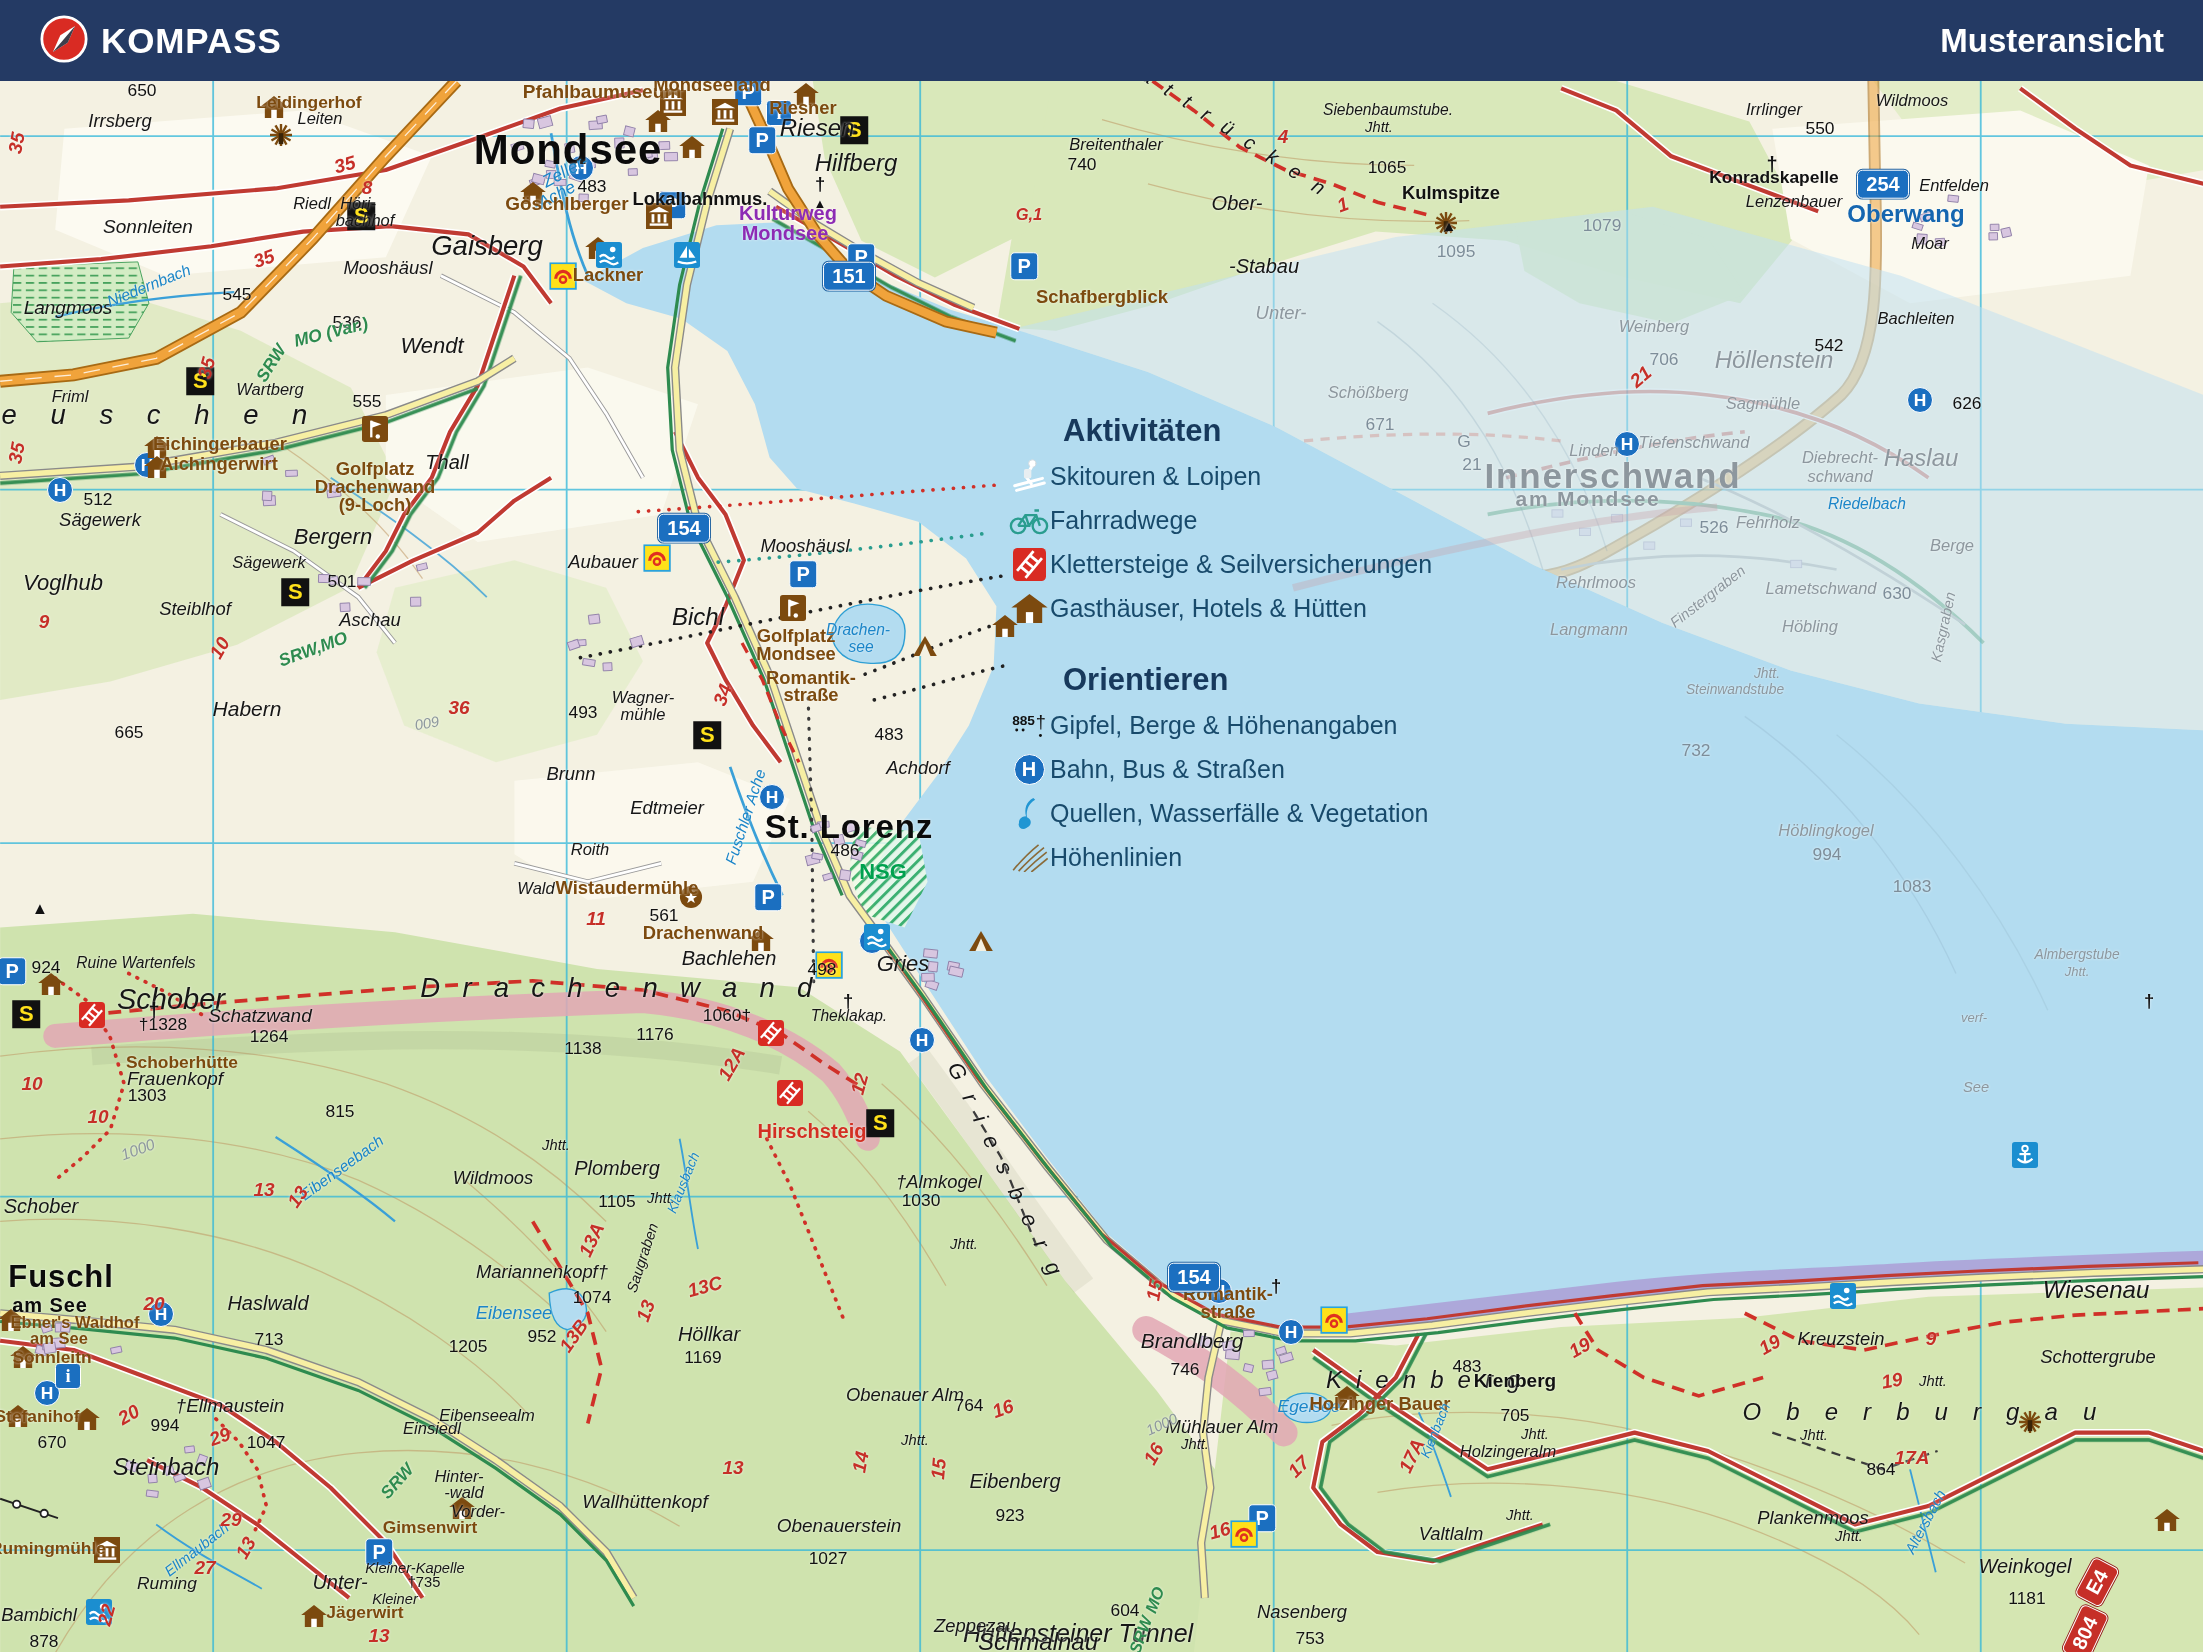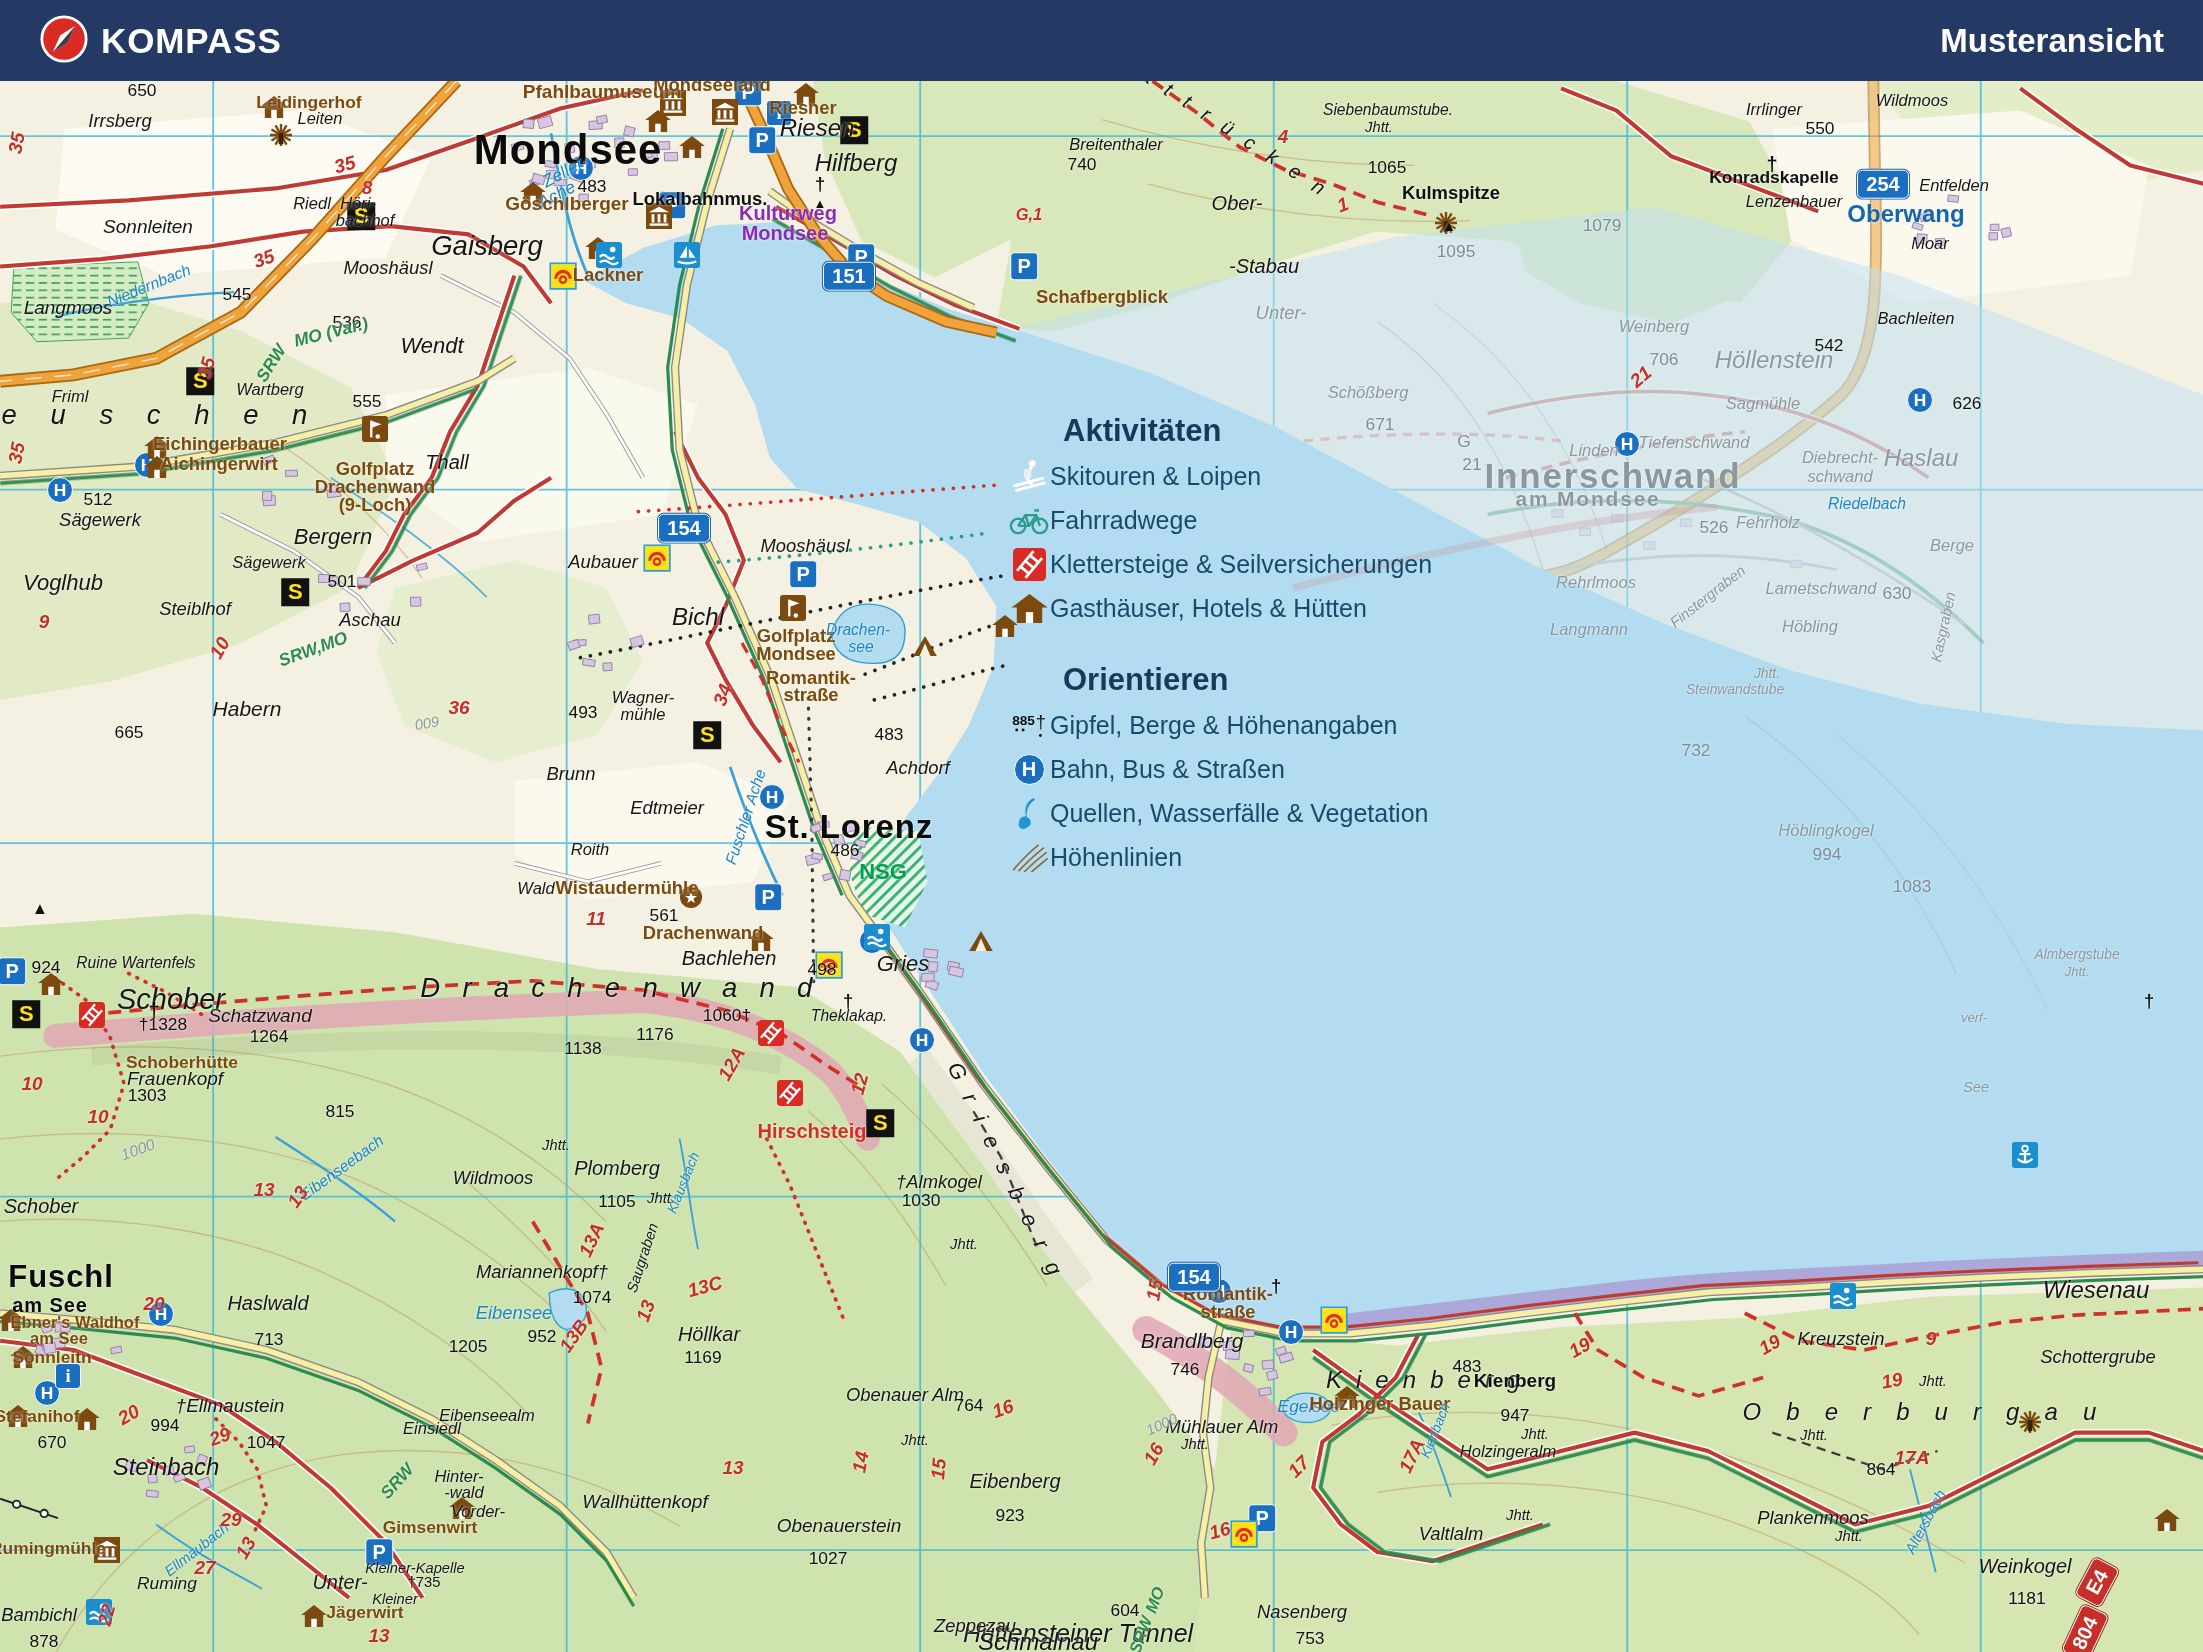--- a/index.html
+++ b/index.html
@@ -1017,21 +1017,21 @@
           <div class="lbl elev" style="left: 1185px; top: 1288px; transform: translate(-50%, -50%);">746</div>
           <div class="lbl farm" style="left: 1228px; top: 1213px; font-size: 18.4px; transform: translate(-50%, -50%);">Romantik-</div>
           <div class="lbl farm" style="left: 1228px; top: 1231px; font-size: 18.4px; transform: translate(-50%, -50%);">straße</div>
           <div class="lbl loc" style="left: 1222px; top: 1346px; font-size: 18.4px; transform: translate(-50%, -50%);">Mühlauer Alm</div>
           <div class="lbl loc" style="left: 1195px; top: 1364px; font-size: 14.7px; transform: translate(-50%, -50%);">Jhtt.</div>
           <div class="lbl water" style="left: 1309px; top: 1325px; font-size: 17.4px; transform: translate(-50%, -50%);">Egelsee</div>
           <div class="lbl farm" style="left: 1380px; top: 1323px; font-size: 18.4px; transform: translate(-50%, -50%);">Holzinger Bauer</div>
           <div class="lbl elev" style="left: 1467px; top: 1285px; transform: translate(-50%, -50%);">483</div>
           <div class="lbl loc" style="left: 1425px; top: 1299px; font-size: 24px; letter-spacing: 3.7px; transform: translate(-50%, -50%);">K i e n b e r g</div>
           <div class="lbl poi-black" style="left: 1515px; top: 1300px; font-size: 19px; transform: translate(-50%, -50%);">Kienberg</div>
-          <div class="lbl elev" style="left: 1515px; top: 1334px; transform: translate(-50%, -50%);">947</div>
+          <div class="lbl elev" style="left: 1515px; top: 1334px; transform: translate(-50%, -50%);">705</div>
           <div class="lbl loc" style="left: 1535px; top: 1354px; font-size: 14.7px; transform: translate(-50%, -50%);">Jhtt.</div>
           <div class="lbl loc" style="left: 1508px; top: 1371px; font-size: 16.5px; transform: translate(-50%, -50%);">Holzingeralm</div>
           <div class="lbl water" style="left: 1436px; top: 1350px; font-size: 13.8px; transform: translate(-50%, -50%) rotate(-68deg);">Kienbach</div>
           <div class="lbl loc" style="left: 1451px; top: 1453px; font-size: 18.4px; transform: translate(-50%, -50%);">Valtlalm</div>
           <div class="lbl loc" style="left: 1520px; top: 1435px; font-size: 14.7px; transform: translate(-50%, -50%);">Jhtt.</div>
           <div class="lbl loc" style="left: 1813px; top: 1437px; font-size: 18.4px; transform: translate(-50%, -50%);">Plankenmoos</div>
           <div class="lbl loc" style="left: 1849px; top: 1456px; font-size: 14.7px; transform: translate(-50%, -50%);">Jhtt.</div>
           <div class="lbl loc" style="left: 2025px; top: 1485px; font-size: 20px; transform: translate(-50%, -50%);">Weinkogel</div>
           <div class="lbl elev" style="left: 2027px; top: 1517px; transform: translate(-50%, -50%);">1181</div>
           <div class="lbl elev" style="left: 1881px; top: 1388px; transform: translate(-50%, -50%);">864</div>

